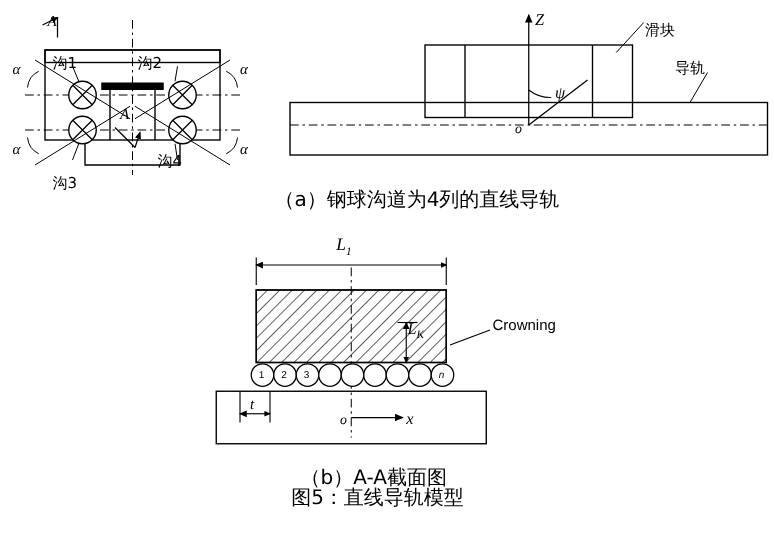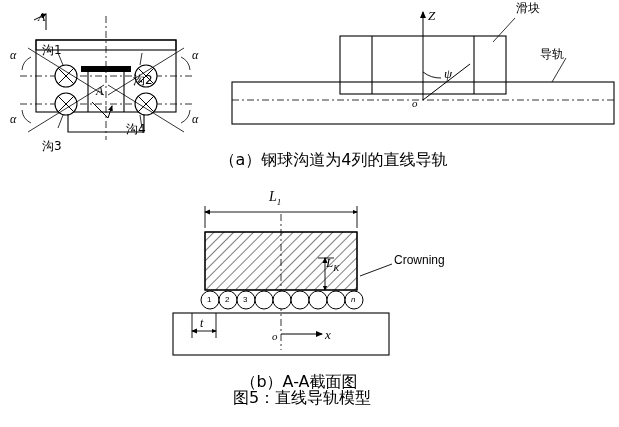--- a/index.html
+++ b/index.html
@@ -169,33 +169,33 @@
 
   <g stroke="#000" stroke-width="0.9" fill="none">
     <line x1="360" y1="276" x2="392" y2="264"></line>
   </g>
 </svg>
 
 <div class="lbl cn" style="left:38px;top:10px;font-style:italic;font-family:'Liberation Serif',serif;font-size:12px;">A</div>
 <div class="lbl cn" style="left:96px;top:84px;font-style:italic;font-family:'Liberation Serif',serif;font-size:12px;">A</div>
 
 <div class="lbl cn" style="left:42px;top:42px;">沟1</div>
-<div class="lbl cn" style="left:133px;top:42px;margin-top:30px;">沟2</div>
+<div class="lbl cn" style="left:110px;top:42px;">沟2</div>
 <div class="lbl cn" style="left:42px;top:138px;">沟3</div>
 <div class="lbl cn" style="left:126px;top:121px;">沟4</div>
 
 <div class="lbl it" style="left:10px;top:48px;font-size:12px;">α</div>
 <div class="lbl it" style="left:192px;top:48px;font-size:12px;">α</div>
 <div class="lbl it" style="left:10px;top:112px;font-size:12px;">α</div>
 <div class="lbl it" style="left:192px;top:112px;font-size:12px;">α</div>
 
 <div class="lbl it" style="left:428px;top:8px;font-size:13px;">Z</div>
 <div class="lbl it" style="left:444px;top:66px;font-size:13px;">ψ</div>
 <div class="lbl it" style="left:412px;top:97px;font-size:11px;">o</div>
-<div class="lbl cn" style="left:516px;top:0;">滑块</div>
+<div class="lbl cn" style="left:516px;top:16px;">滑块</div>
 <div class="lbl cn" style="left:540px;top:46px;">导轨</div>
 
 <div class="lbl cap" style="left:0;top:150px;width:619px;">（a）钢球沟道为4列的直线导轨</div>
 
 <div class="lbl" style="left:269px;top:189px;font-family:'Liberation Serif',serif;font-style:italic;font-size:14px;"><span>L</span><sub style="font-size:9px;">1</sub></div>
 <div class="lbl" style="left:326px;top:255px;font-family:'Liberation Serif',serif;font-style:italic;font-size:13px;"><span>L</span><sub style="font-size:9px;">K</sub></div>
 <div class="lbl" style="left:394px;top:253px;font-family:'Liberation Sans',sans-serif;font-size:12px;">Crowning</div>
 <div class="lbl it" style="left:200px;top:316px;font-size:12px;">t</div>
 <div class="lbl it" style="left:272px;top:330px;font-size:11px;">o</div>
 <div class="lbl it" style="left:325px;top:327px;font-size:13px;">x</div>

